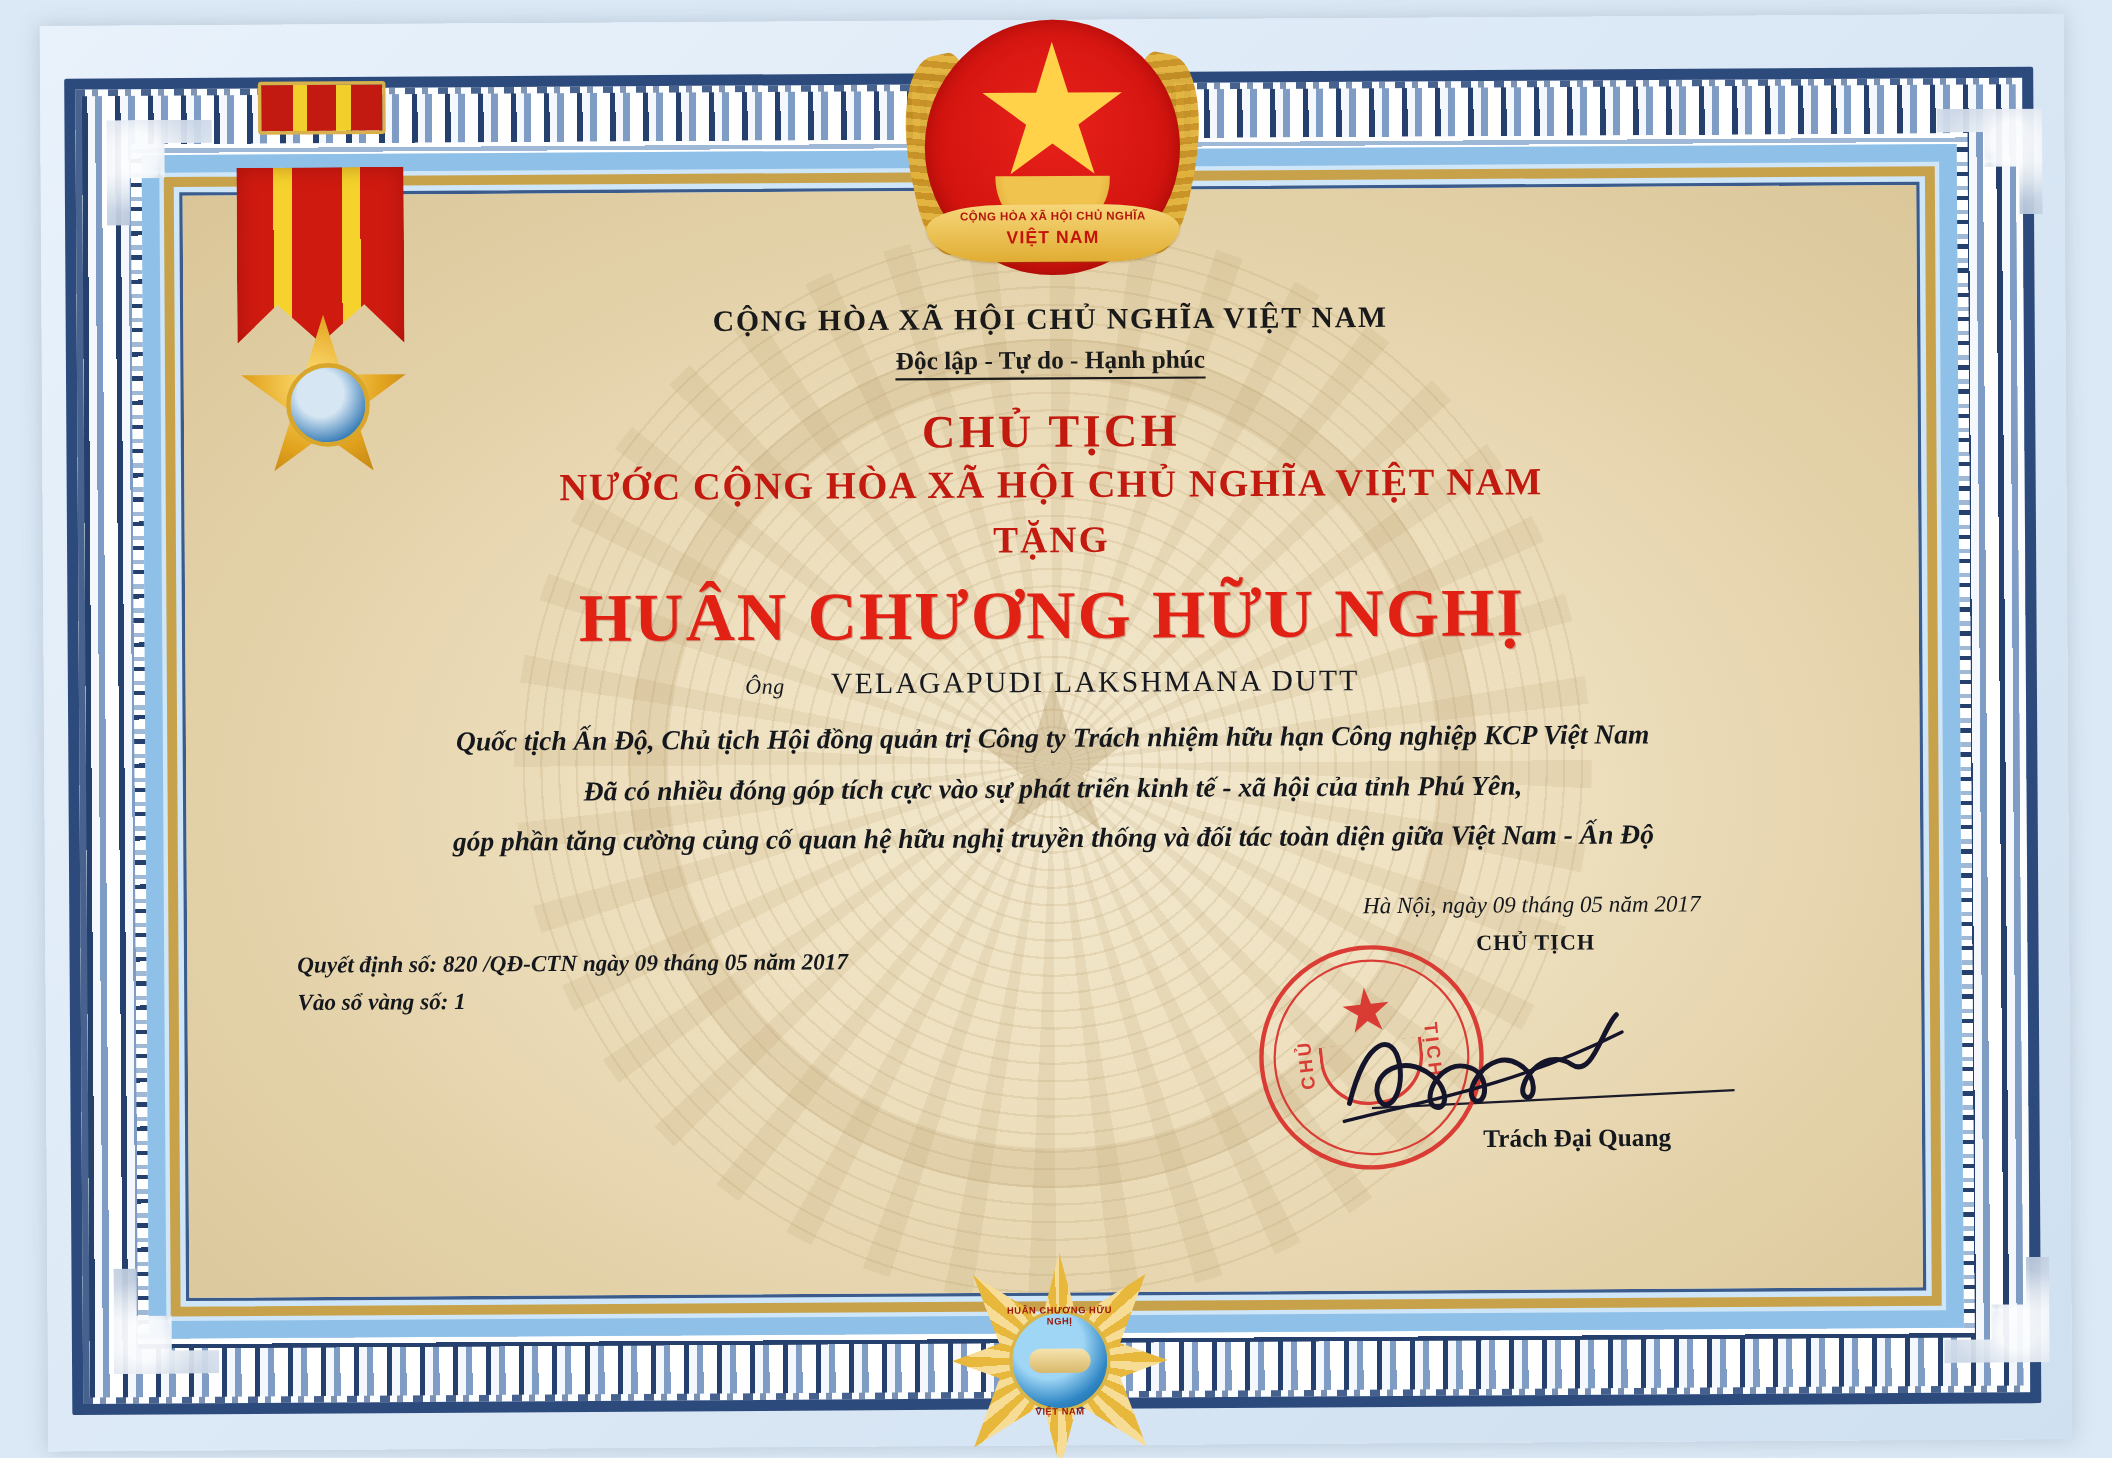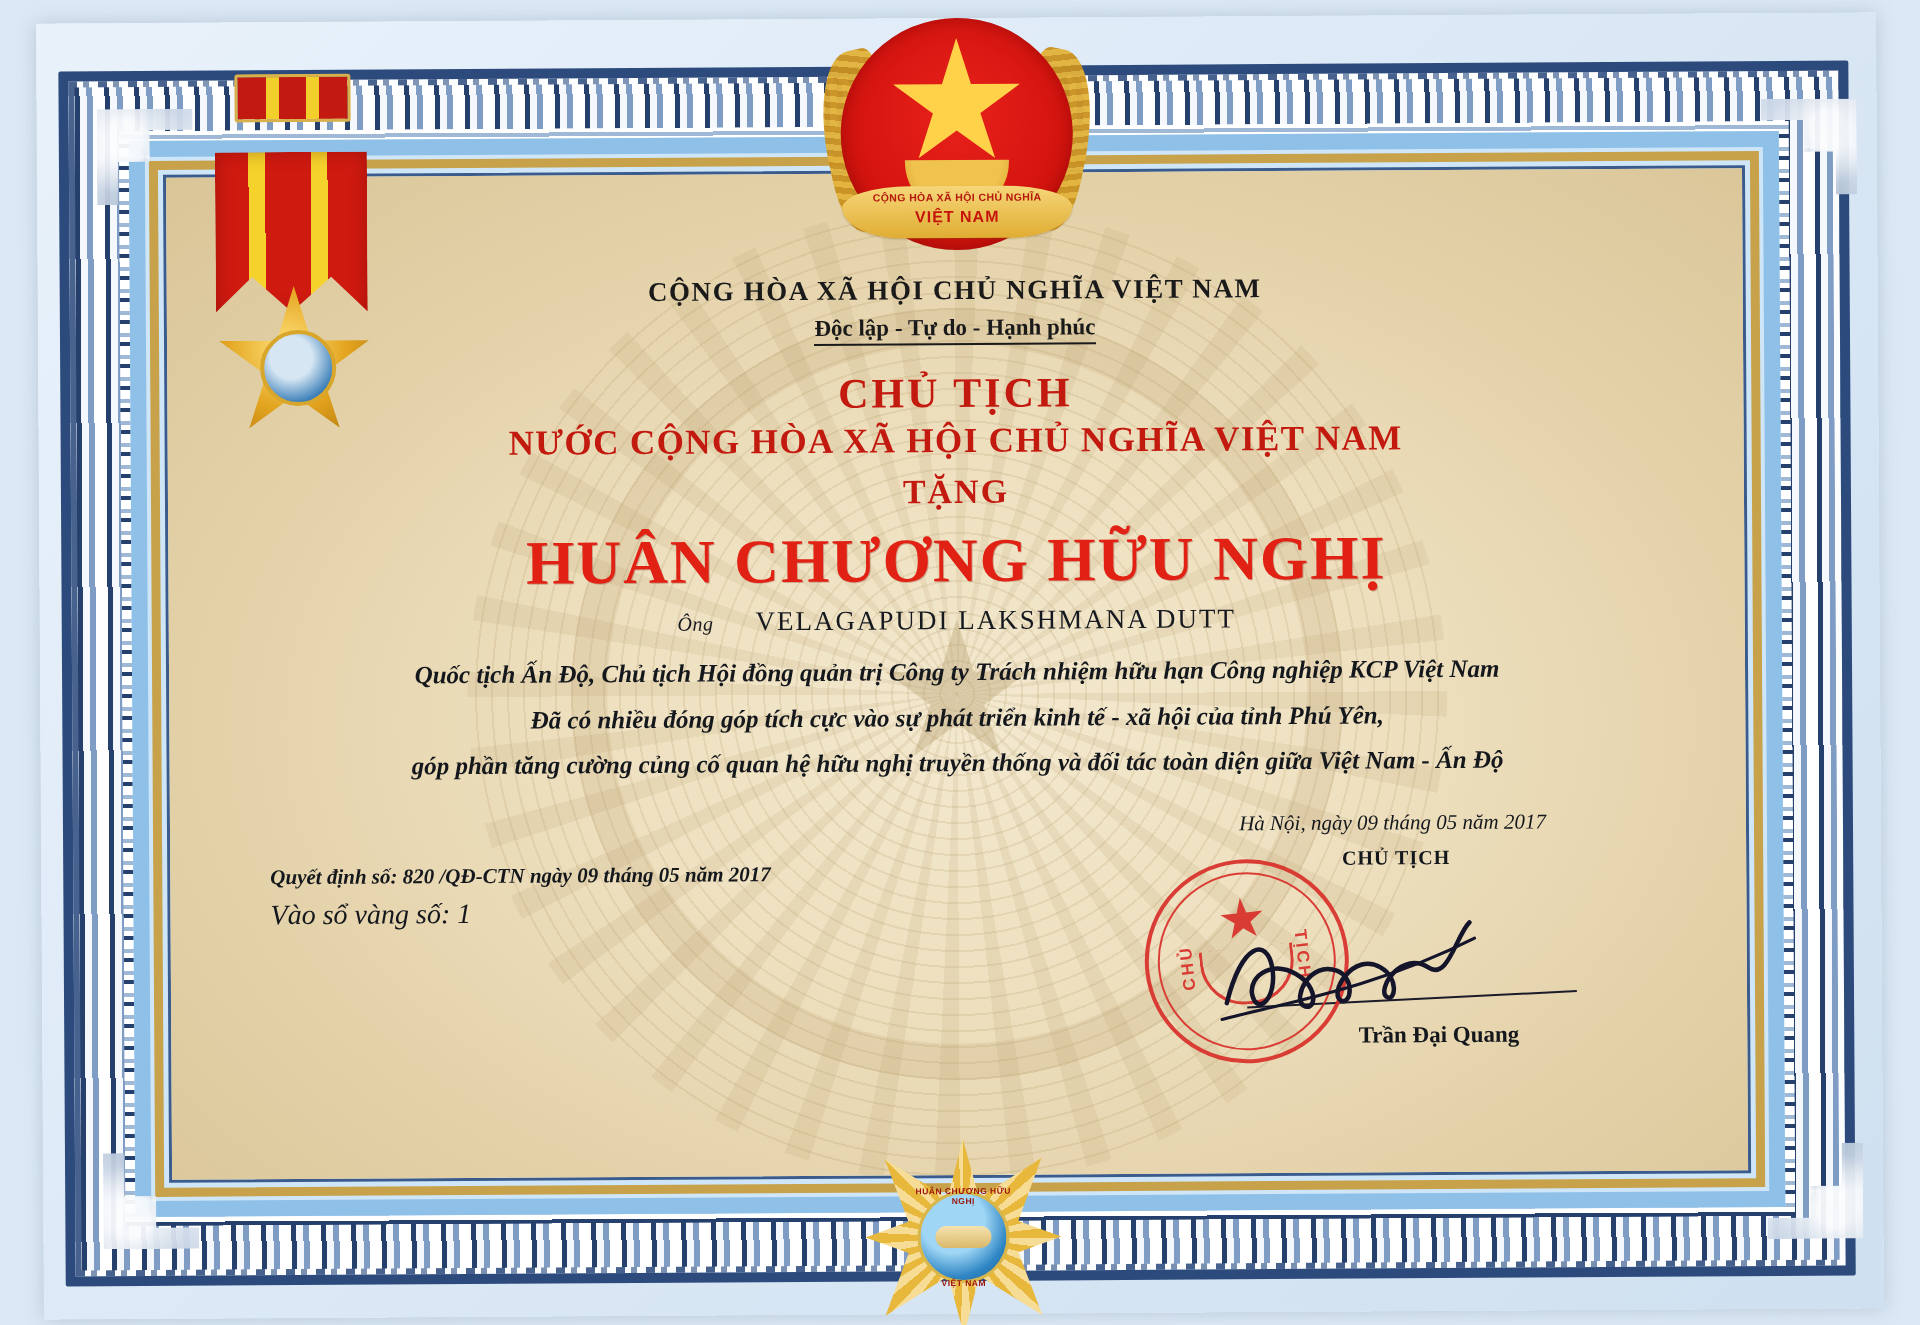--- a/index.html
+++ b/index.html
@@ -412,23 +412,23 @@
   .decision {
     position: absolute; left: 100px; top: 688px;
     font-size: 21px;
     font-style: italic;
     font-weight: bold;
     color: #14171c;
     white-space: nowrap;
   }
   .golden-book {
     position: absolute; left: 100px; top: 722px;
-    font-size: 28px;
-    font-style: italic;
-    font-weight: normal;
+    font-size: 21px;
+    font-style: italic;
+    font-weight: bold;
     color: #14171c;
     white-space: nowrap;
   }
 
   
   .seal {
     position: absolute;
     right: 398px; top: 688px;
     width: 196px; height: 196px;
     border-radius: 50%;
@@ -512,21 +512,21 @@
           <span class="honorific">Ông</span><span class="name">VELAGAPUDI  LAKSHMANA  DUTT</span>
         </div>
 
         <div class="line-desc1">Quốc tịch Ấn Độ, Chủ tịch Hội đồng quản trị Công ty Trách nhiệm hữu hạn Công nghiệp KCP Việt Nam</div>
         <div class="line-desc2">Đã có nhiều đóng góp tích cực vào sự phát triển kinh tế - xã hội của tỉnh Phú Yên,</div>
         <div class="line-desc3">góp phần tăng cường củng cố quan hệ hữu nghị truyền thống và đối tác toàn diện giữa Việt Nam - Ấn Độ</div>
 
         <div class="place-date">Hà Nội, ngày  09  tháng  05  năm  2017</div>
         <div class="signer-title">CHỦ TỊCH</div>
         <div class="sig-rule"></div>
-        <div class="signer-name">Trần Đại Quang</div>
+        <div class="signer-name">Trách Đại Quang</div>
 
         <div class="decision">Quyết định số:  820 /QĐ-CTN  ngày  09  tháng  05  năm 2017</div>
         <div class="golden-book">Vào sổ vàng số:   1</div>
       </div>
 
       <div class="seal">
         <div class="seal-star"></div>
         <div class="seal-emblem"></div>
         <div class="seal-word-l">CHỦ</div>
         <div class="seal-word-r">TỊCH</div>

